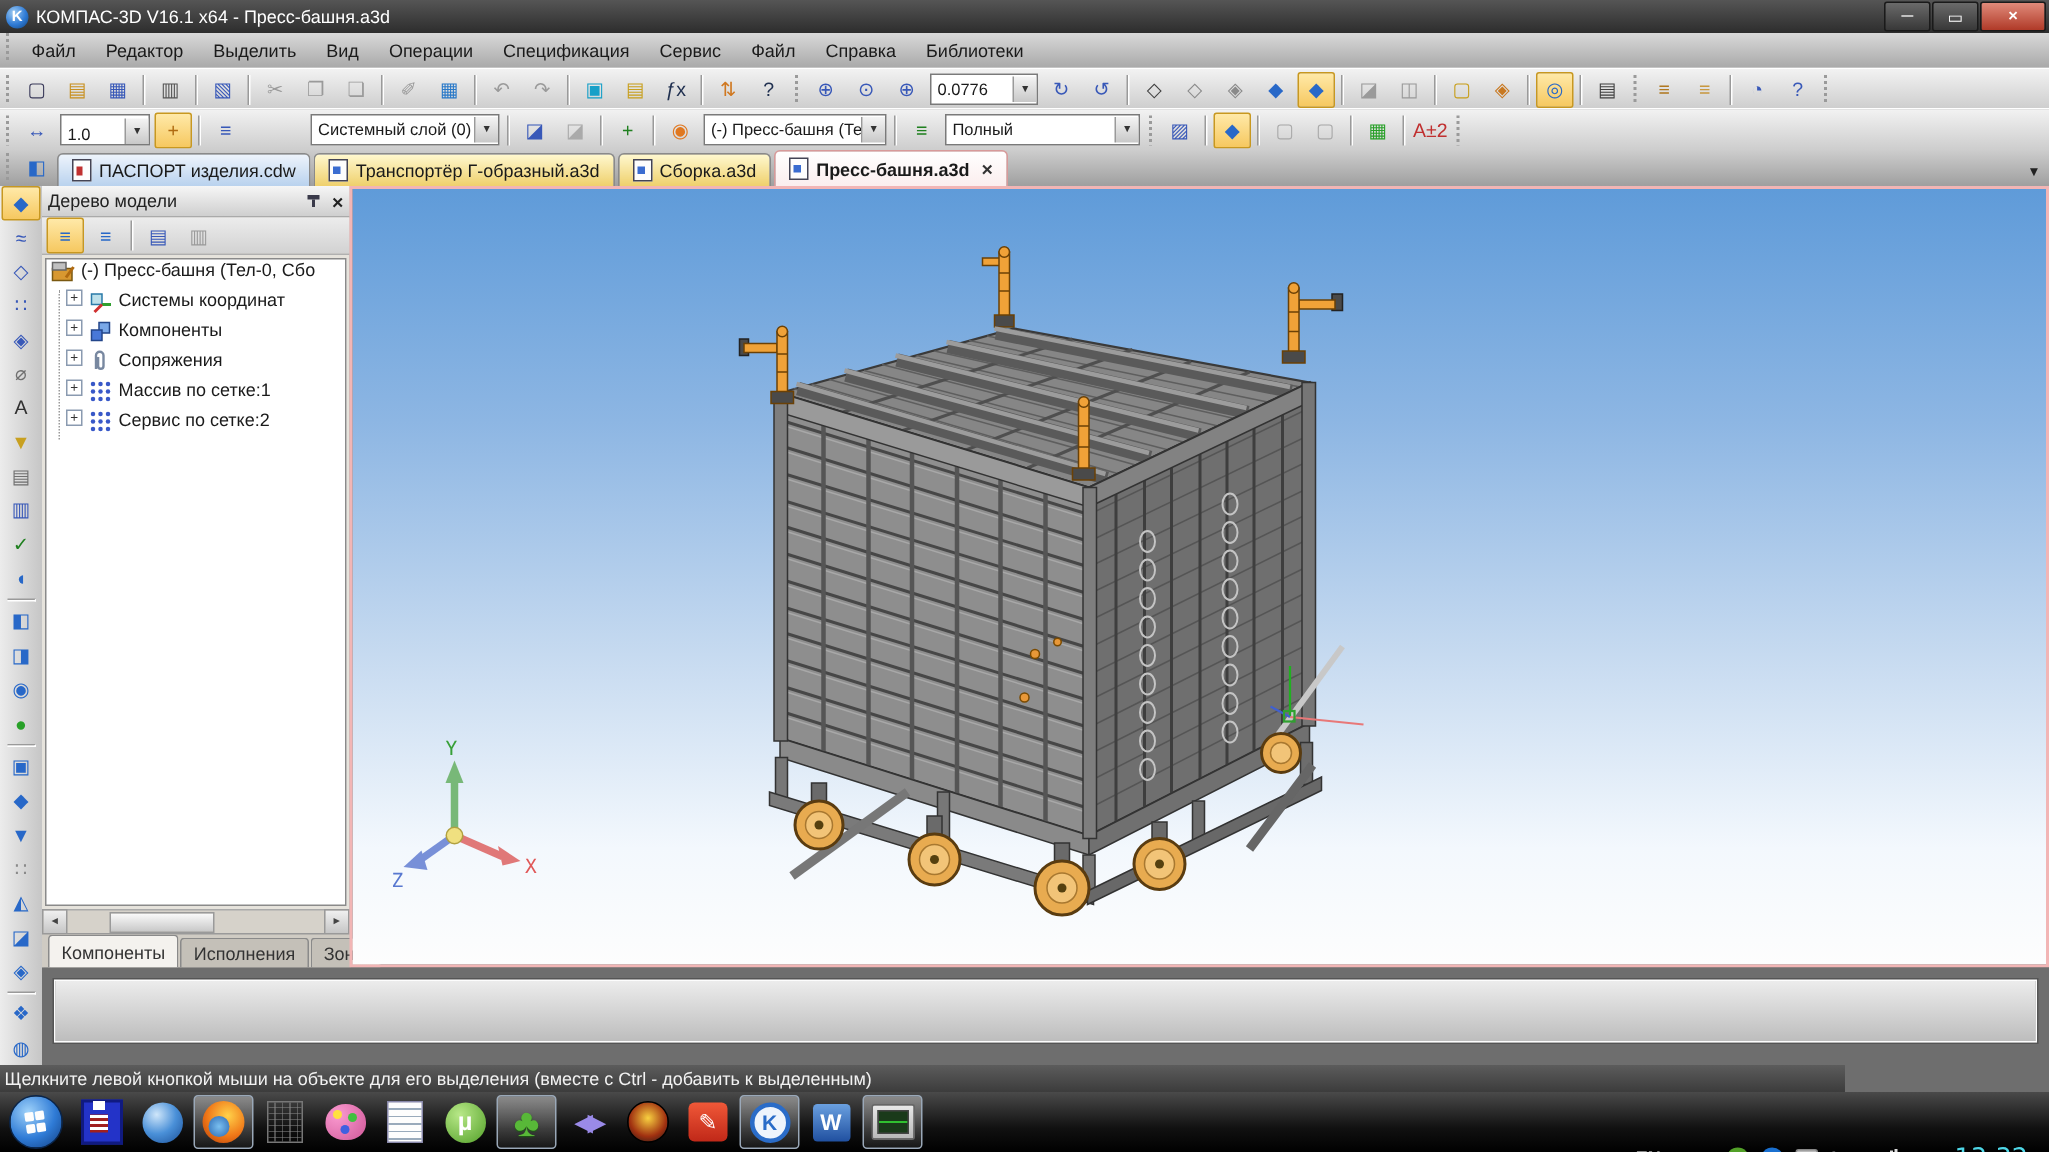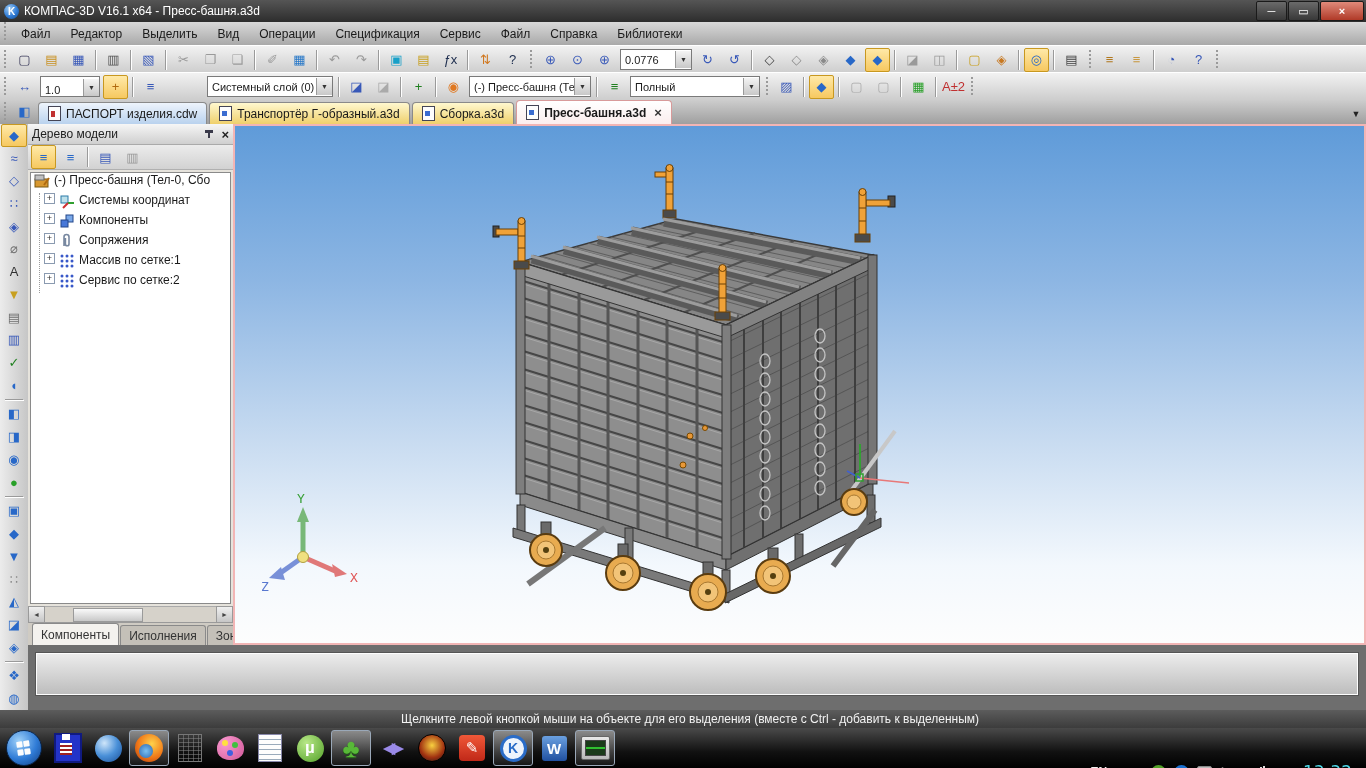--- a/index.html
+++ b/index.html
@@ -87,22 +87,22 @@
   .btab.active{background:#f4f2ee;height:21px;}
   
   #viewport{left:233px;top:124px;width:1133px;height:521px;
     border:2px solid #f2b5b5;box-sizing:border-box;
     background:linear-gradient(#5f9bd9 0%,#8db6e3 30%,#c6daf0 60%,#f3f8fd 85%,#fdfdfd 100%);overflow:hidden;}
   
   #strip{left:28px;top:645px;width:1338px;height:65px;background:#6e6e6e;}
   #propbar{position:absolute;left:8px;top:8px;width:1320px;height:40px;
     background:linear-gradient(#ececec,#bdbdbd);border:1px solid #fdfdfd;box-shadow:0 0 0 1px #555;}
   
-  #statusbar{left:0;top:710px;width:1366px;height:18px;background:linear-gradient(#5c5c5c,#3c3c3c);
-    color:#f2f2f2;display:flex;align-items:center;padding-left:14px;box-sizing:border-box;font-size:12px;justify-content:center;}
+  #statusbar{left:0;top:710px;width:1230px;height:18px;background:linear-gradient(#5c5c5c,#3c3c3c);
+    color:#f2f2f2;display:flex;align-items:center;padding-left:3px;box-sizing:border-box;font-size:12px;}
   
   #taskbar{left:0;top:728px;width:1366px;height:40px;background:linear-gradient(#4a4a4a,#111 60%,#000);
     display:flex;align-items:center;}
   #startorb{width:34px;height:34px;border-radius:50%;margin:0 6px;flex:none;
     background:radial-gradient(circle at 35% 30%,#9fd2fa,#2f7bd6 55%,#123e80);border:1px solid #0a2448;
     display:flex;align-items:center;justify-content:center;}
   #orbflag{width:14px;height:14px;display:grid;grid-template-columns:6px 6px;grid-gap:1px;transform:rotate(-8deg);}
   #orbflag i{background:#fdfdfd;border-radius:1px;height:6px;}
   .tbicon{width:38px;height:34px;margin:0 1px;border-radius:3px;display:flex;align-items:center;justify-content:center;flex:none;}
   .tbicon.active{background:linear-gradient(rgba(255,255,255,.38),rgba(255,255,255,.08));border:1px solid #9aa8b8;}

